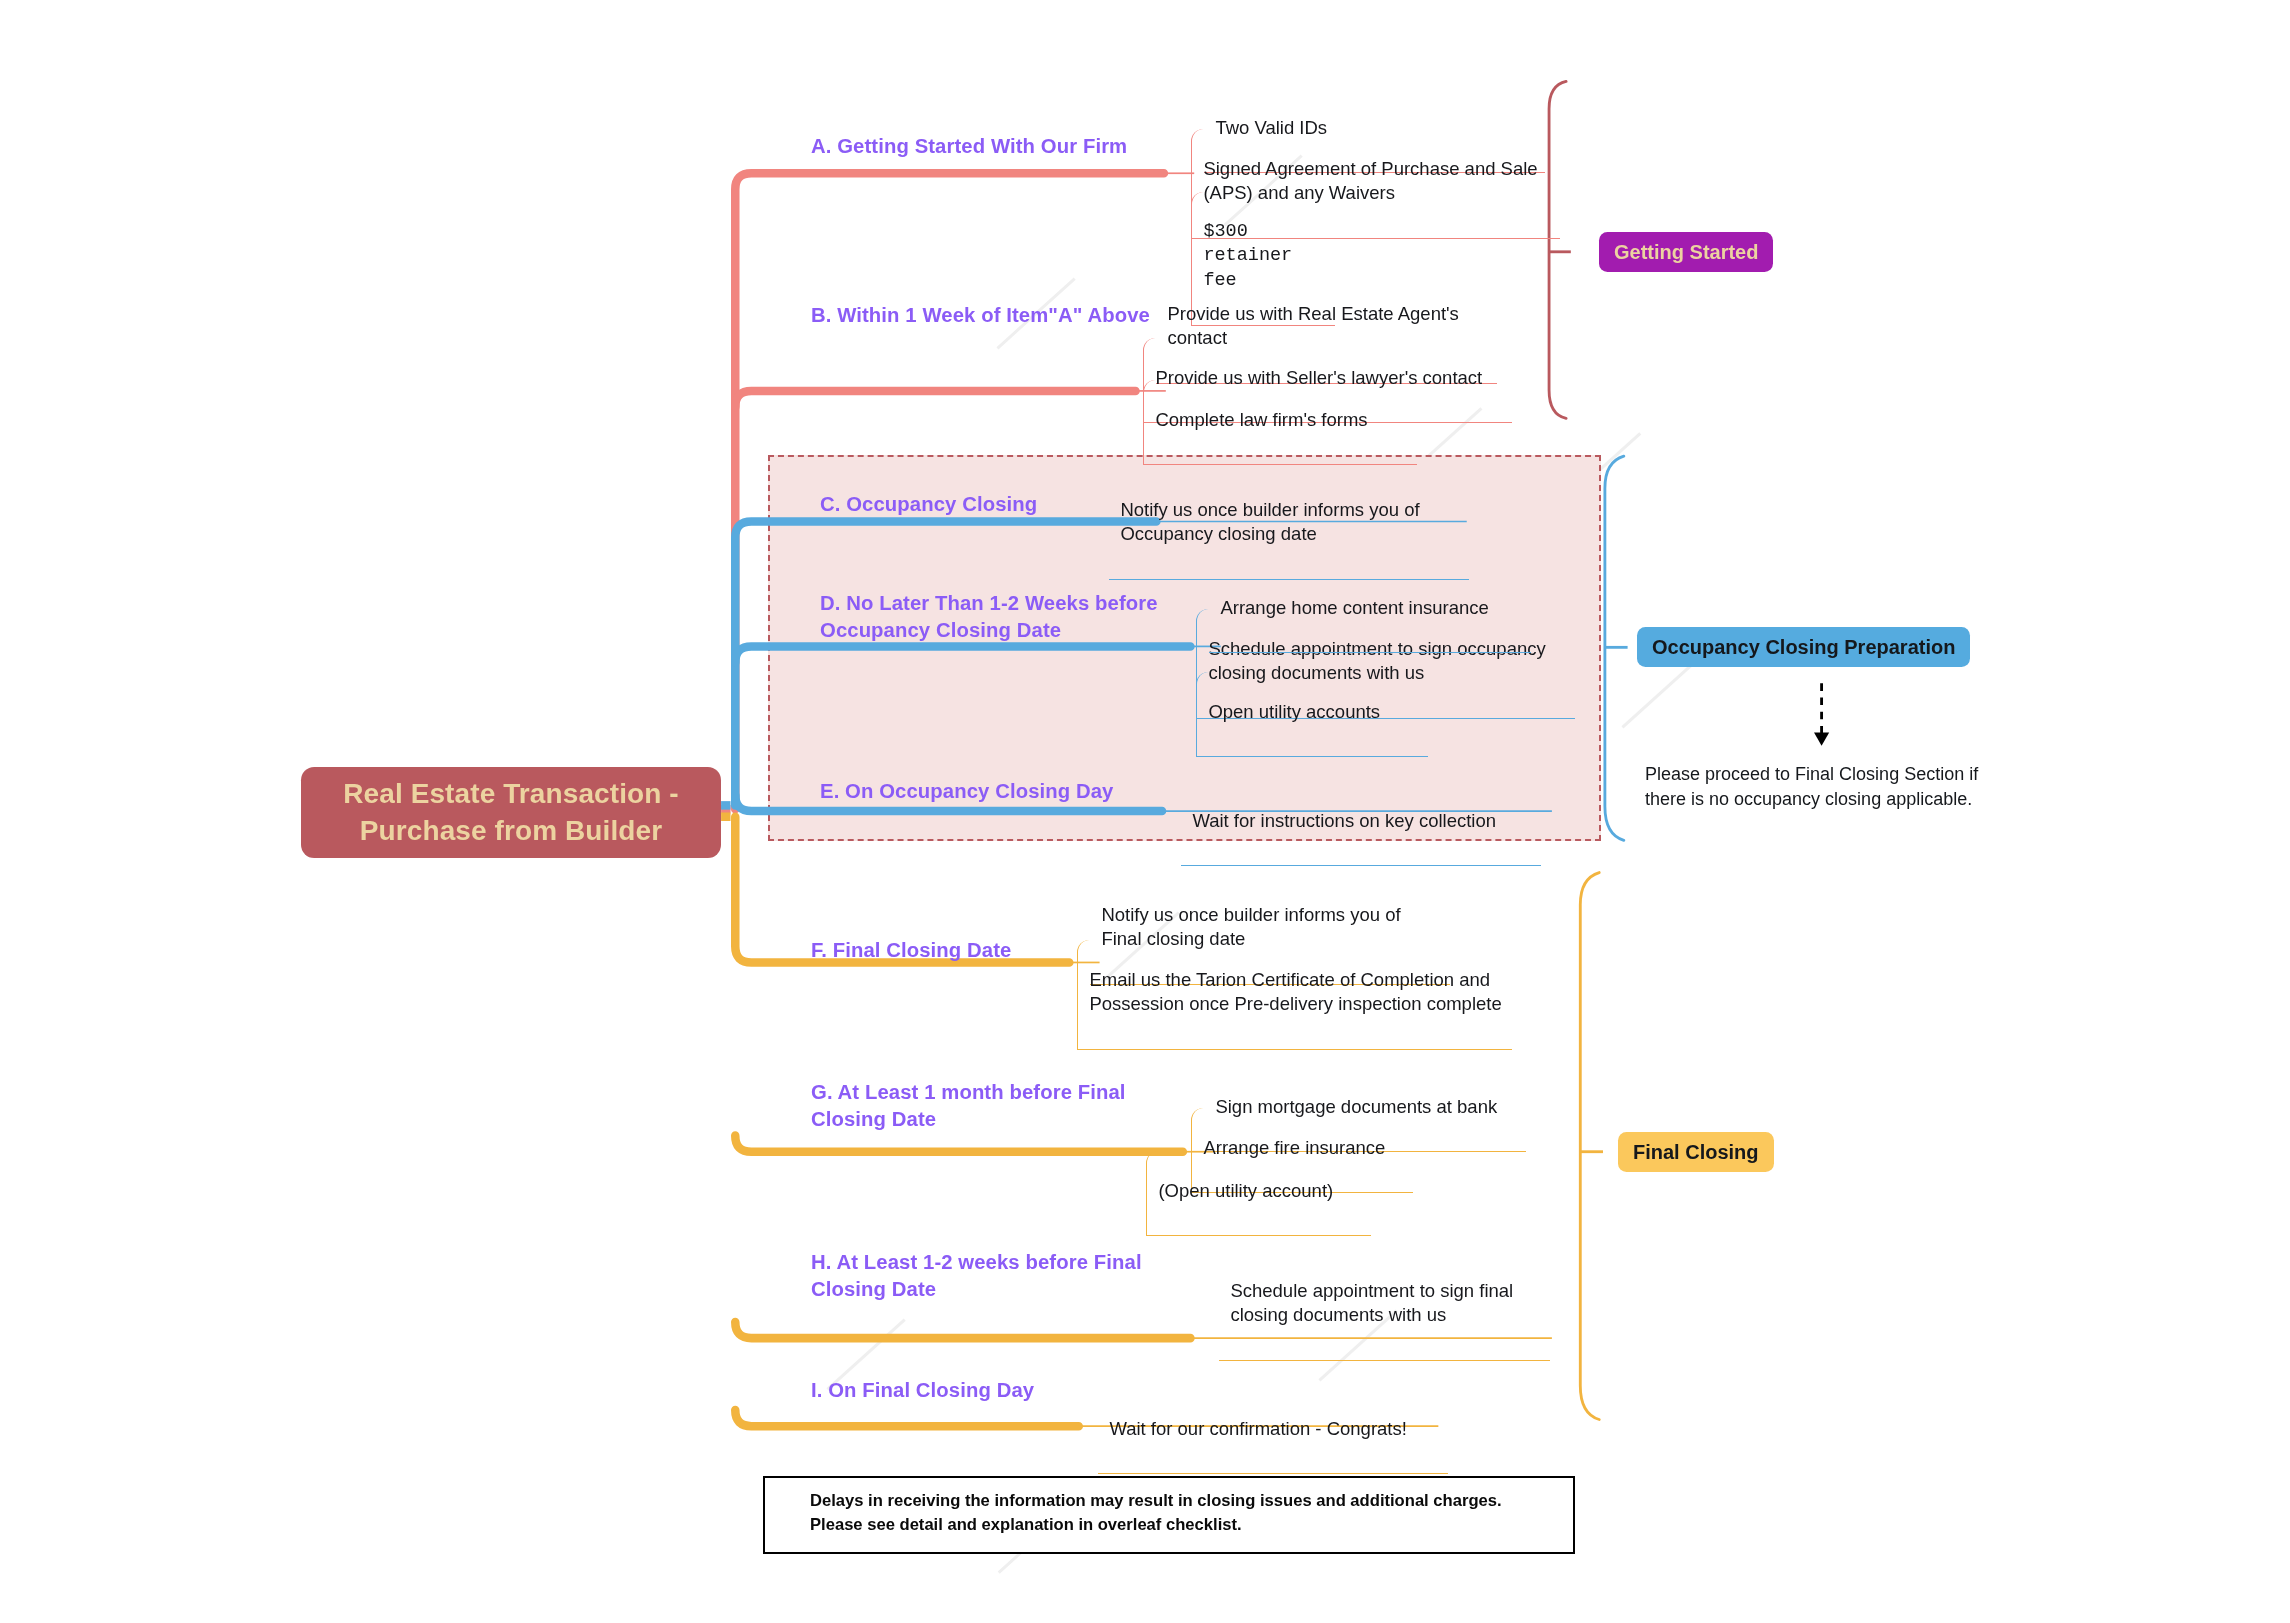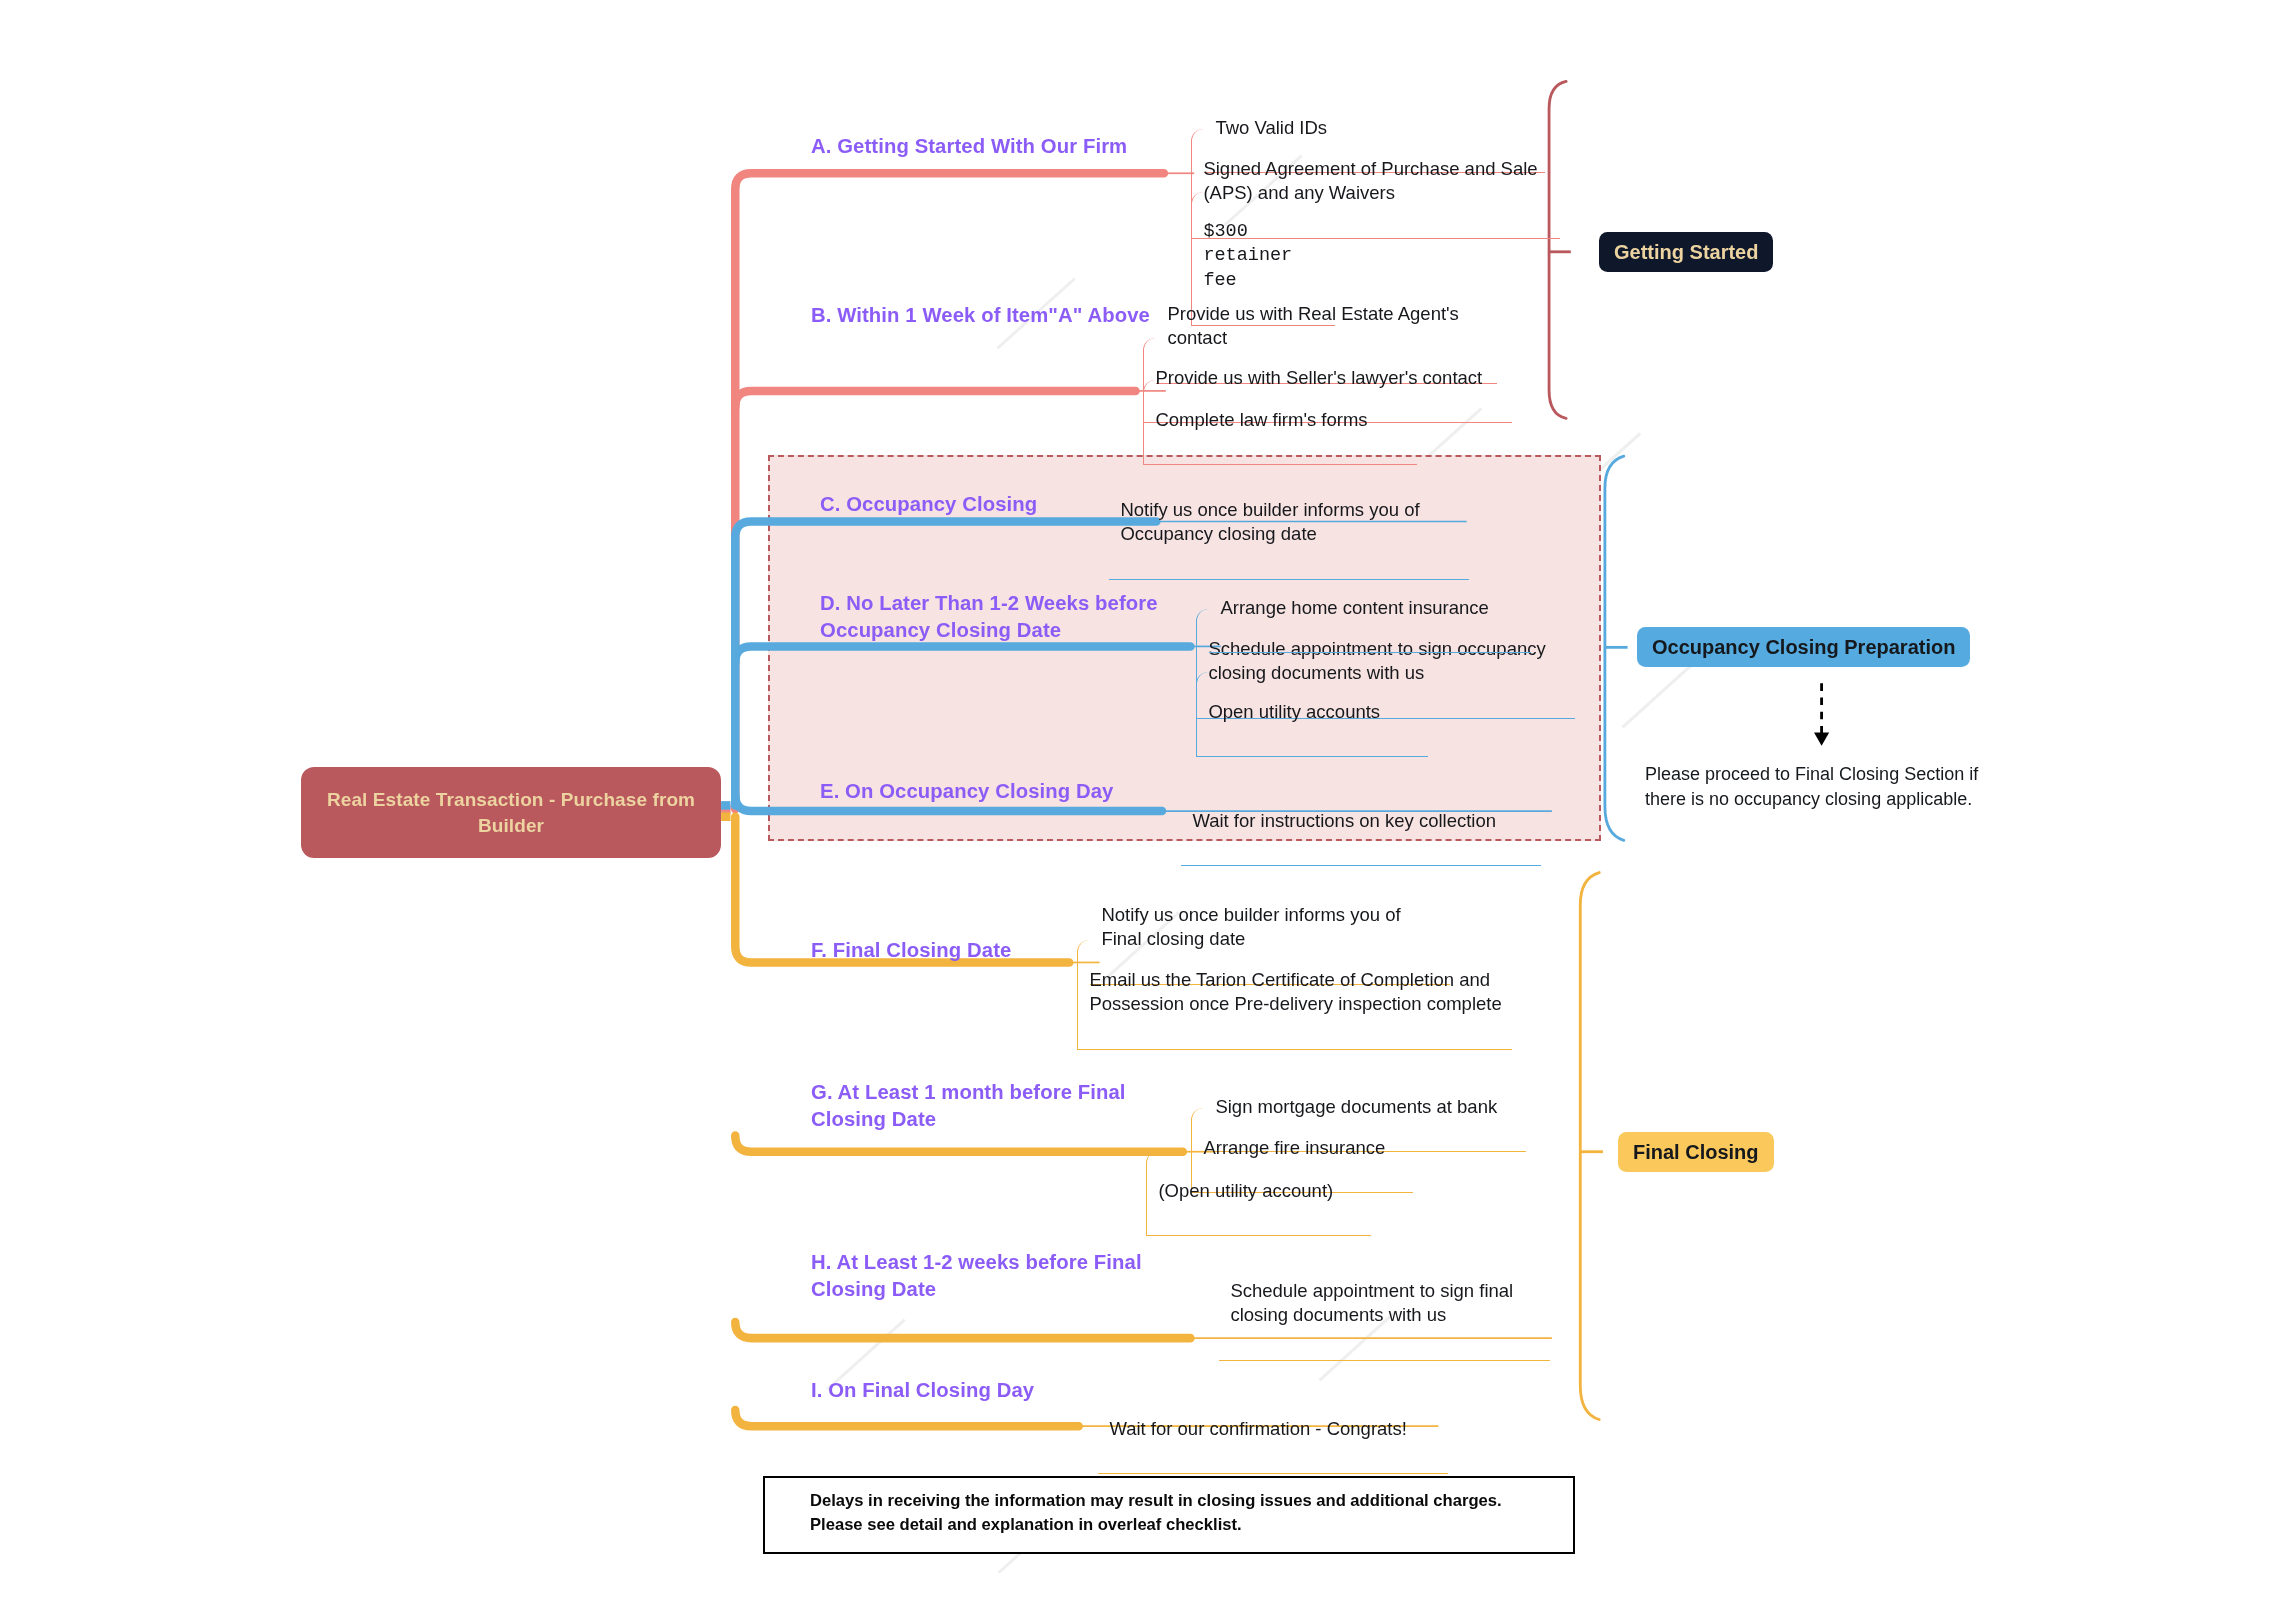--- a/index.html
+++ b/index.html
@@ -25,21 +25,21 @@
   
   .root-node {
     position: absolute;
     left: 301px; top: 767px;
     width: 420px; height: 91px;
     background: #b9595e;
     border-radius: 13.2px;
     display: flex; align-items: center; justify-content: center;
     text-align: center;
     color: #ecd3a0;
-    font-size: 19px; font-weight: bold;
+    font-size: 28px; font-weight: bold;
     line-height: 1.32;
     padding: 0 15px;
     letter-spacing: 0.1px;
   }
 
   
   .branch-label {
     position: absolute;
     color: #8b5cf6;
     font-size: 20.3px;
@@ -77,21 +77,21 @@
   .badge {
     position: absolute;
     display: flex; align-items: center; justify-content: center;
     border-radius: 8.5px;
     font-size: 20px;
     font-weight: bold;
     padding: 0 15px;
     height: 40px;
     white-space: nowrap;
   }
-  .badge.getting  { background: #0f172a; color: #ecd3a0; }
+  .badge.getting  { background: #a21caf; color: #ecd3a0; }
   .badge.occupancy{ background: #55abdf; color: #15181c; }
   .badge.final    { background: #fbc85c; color: #15181c; }
 
   
   .group-box {
     position: absolute;
     background: #f6e3e2;
     border: 2.4px dashed #b9595e;
   }
 

